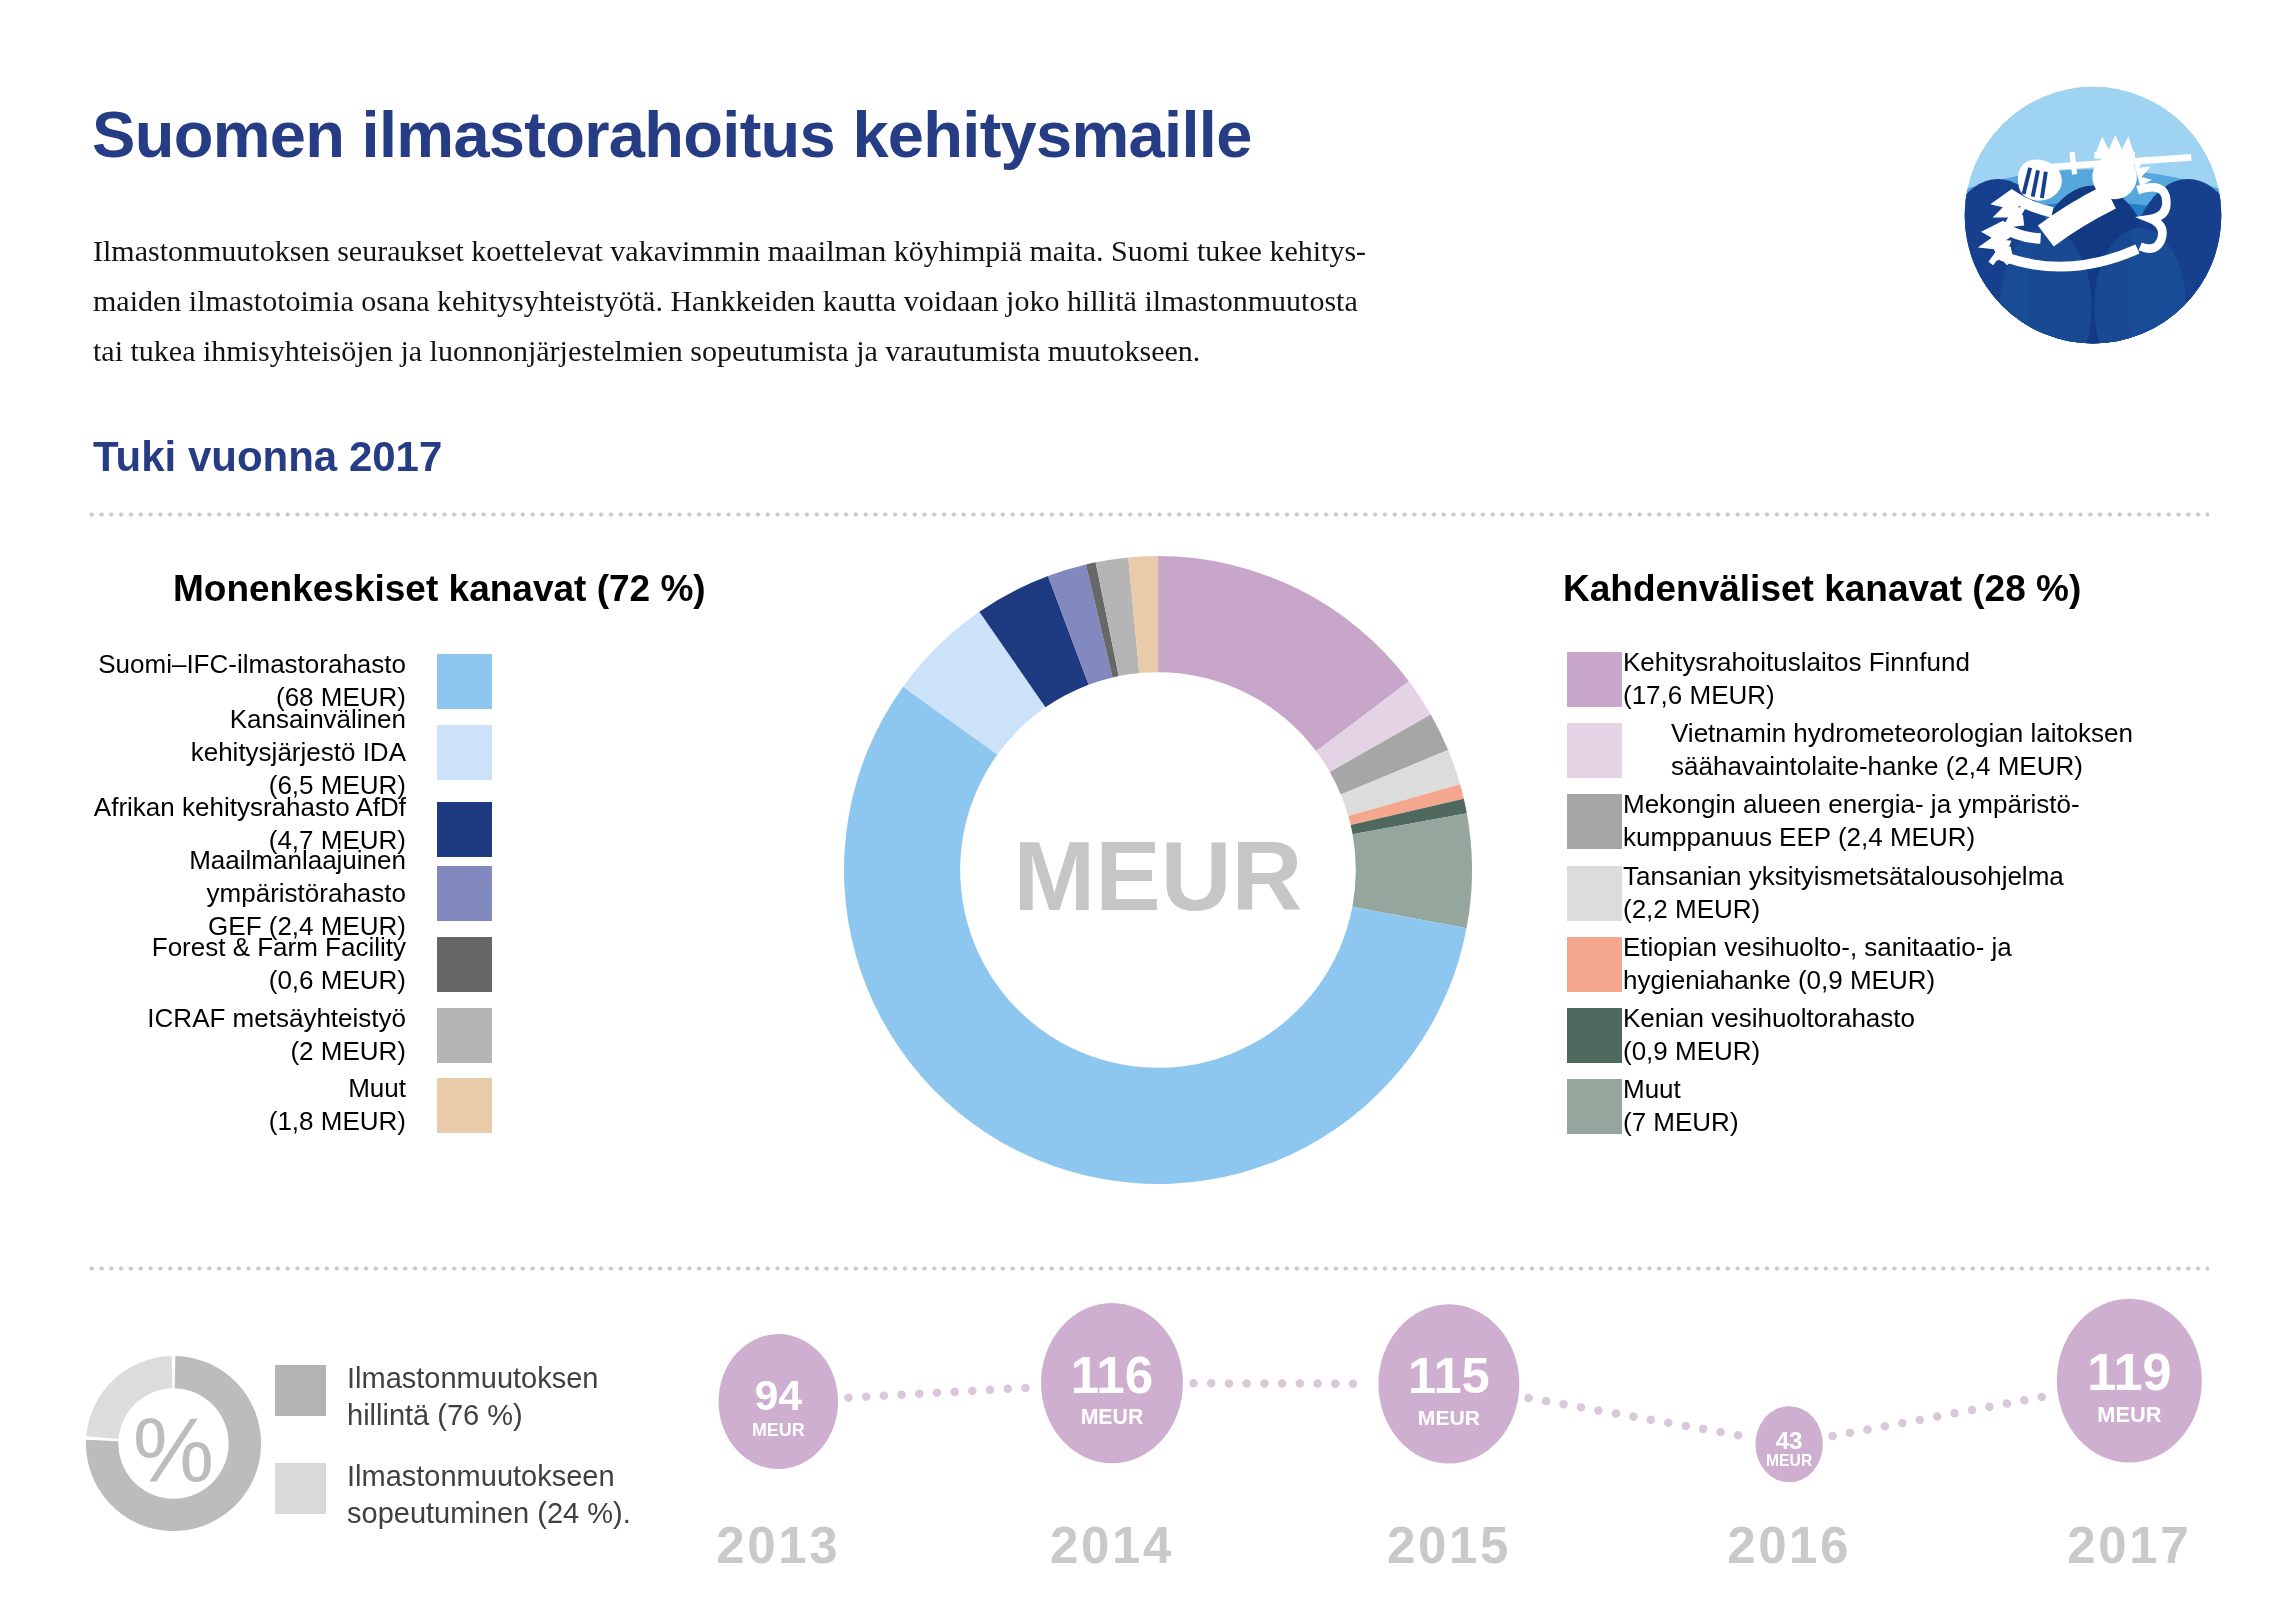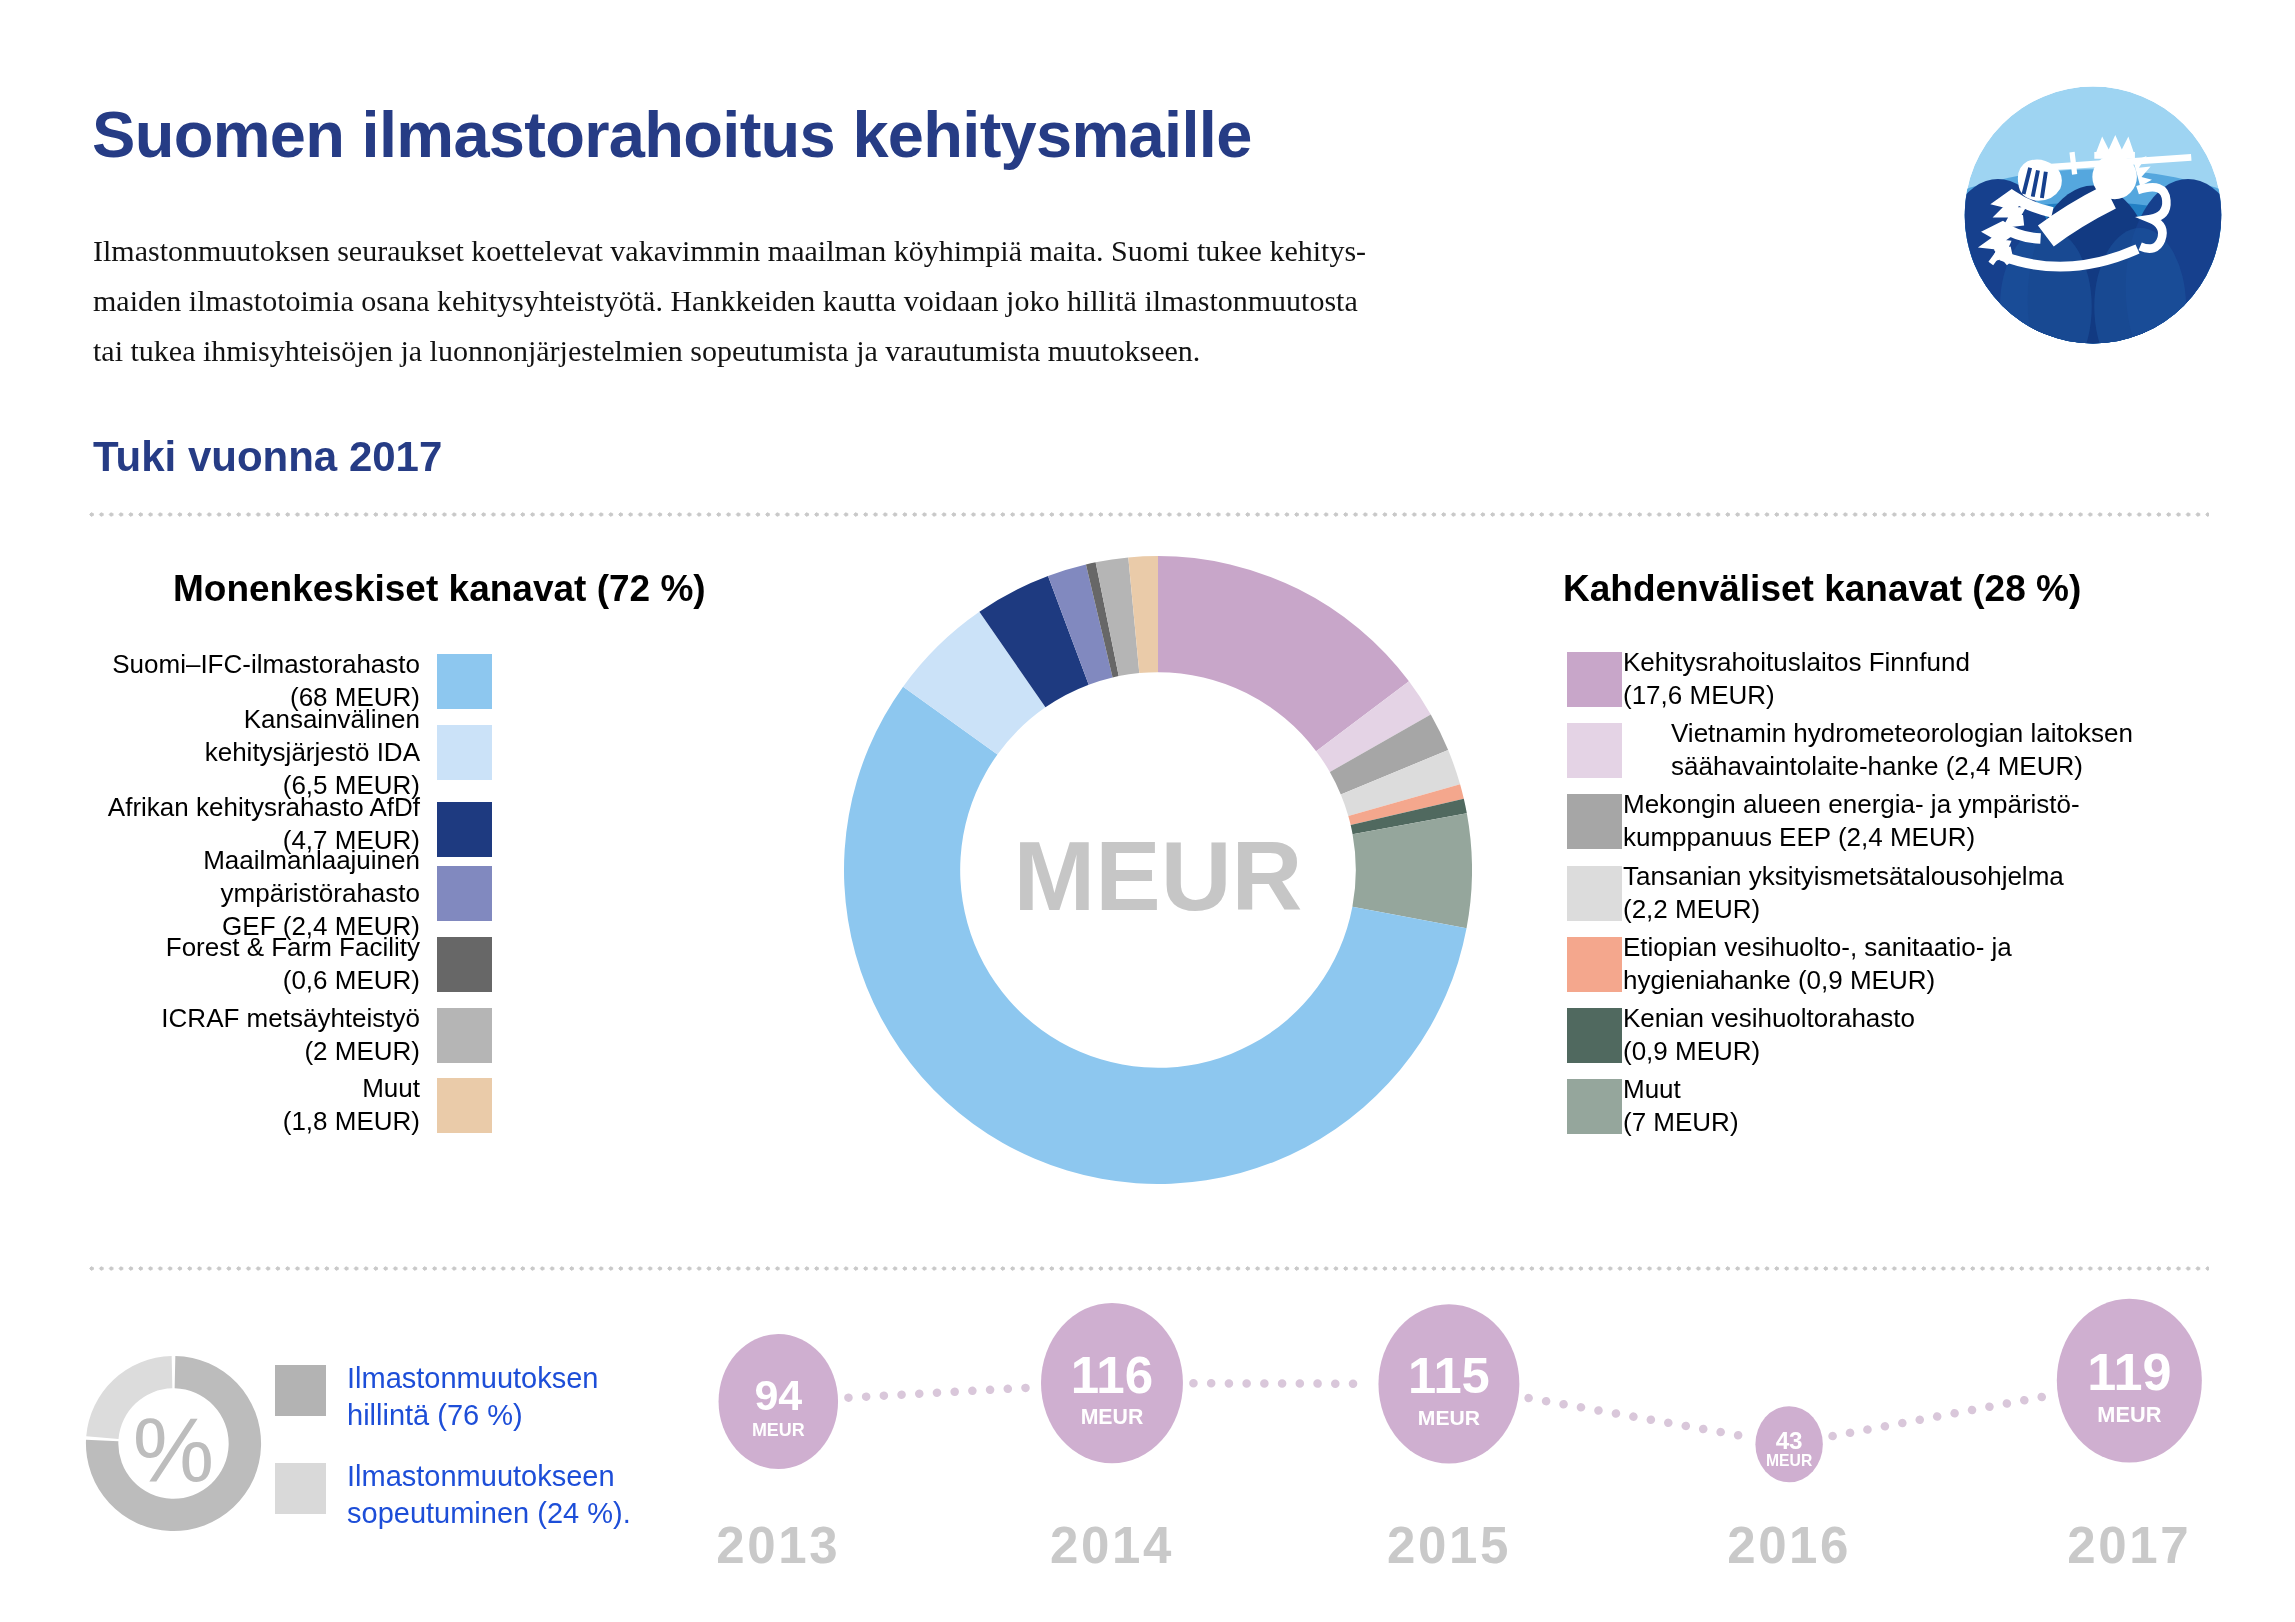--- a/index.html
+++ b/index.html
@@ -14,28 +14,28 @@
            background-size:9.8px 5.2px;background-repeat:repeat-x;}
   .divider1{top:512px;}
   .divider2{top:1266px;}
   .legend-heading{position:absolute;top:568px;font-size:37px;font-weight:bold;color:#000;}
   .legend-heading.left{left:173px;}
   .legend-heading.right{left:1563px;}
   .legrow{position:absolute;display:flex;align-items:center;height:68px;}
   .legrow .sw{width:55px;height:55px;flex:0 0 55px;}
   .legtext{font-size:26px;line-height:33px;color:#000;}
   .legrow.leftside{left:92px;width:400px;}
-  .legrow.leftside .legtext{flex:1;text-align:right;padding-right:17px;}
+  .legrow.leftside .legtext{flex:1;text-align:right;padding-right:31px;}
   .legrow.rightside{left:1567px;width:707px;}
   .legrow.rightside .legtext{flex:1;text-align:left;padding-left:1px;}
   #main-donut{position:absolute;left:844px;top:556px;}
   #share-donut{position:absolute;left:82px;top:1352px;}
   .sharelegendblock{position:absolute;left:275px;display:flex;}
   .sharelegendblock .sw{width:51px;height:51px;flex:0 0 51px;margin-top:5.2px;}
-  .sharelegendblock .legtext{font-size:29px;line-height:37px;padding-left:21px;color:#1d4ed8;}
+  .sharelegendblock .legtext{font-size:29px;line-height:37px;padding-left:21px;color:#404040;}
   #timeline{position:absolute;left:654px;top:1276px;}
   #gov-logo{position:absolute;left:1962px;top:84px;}
   svg text{font-family:"Liberation Sans",sans-serif;}
 </style>
 </head>
 <body>
 
 <div id="canvas">
 
   <div class="title">Suomen ilmastorahoitus kehitysmaille</div>

